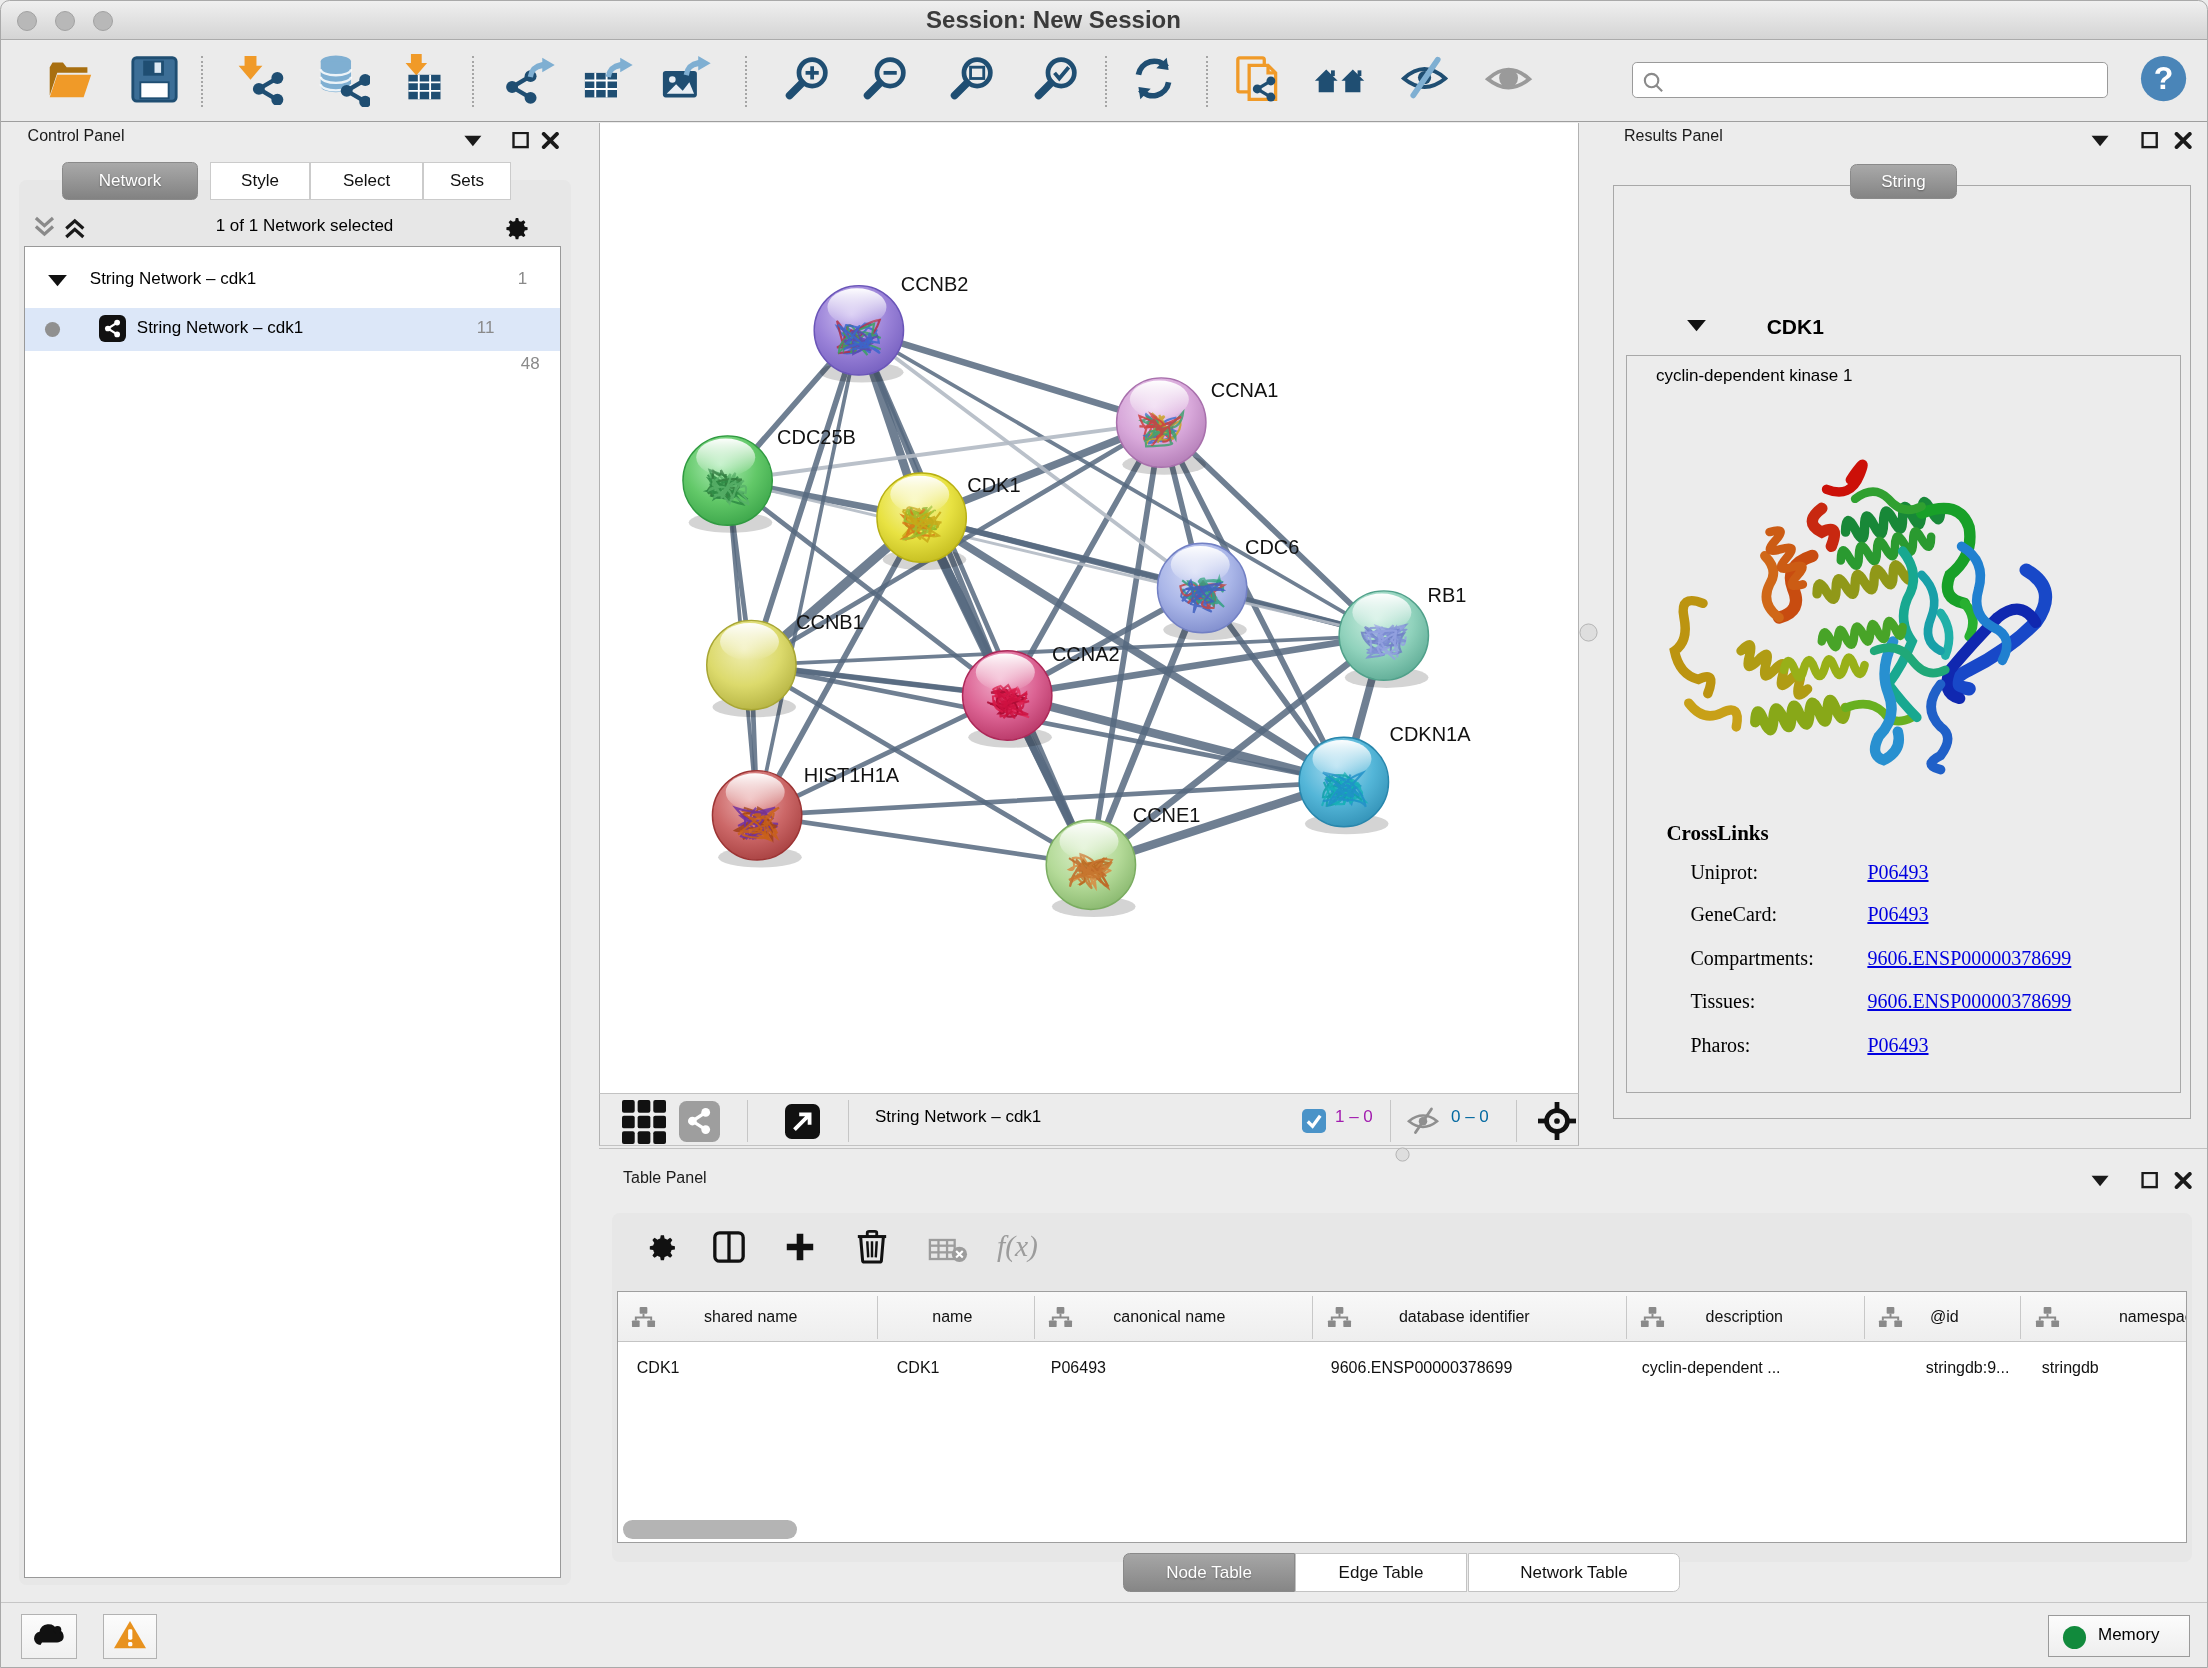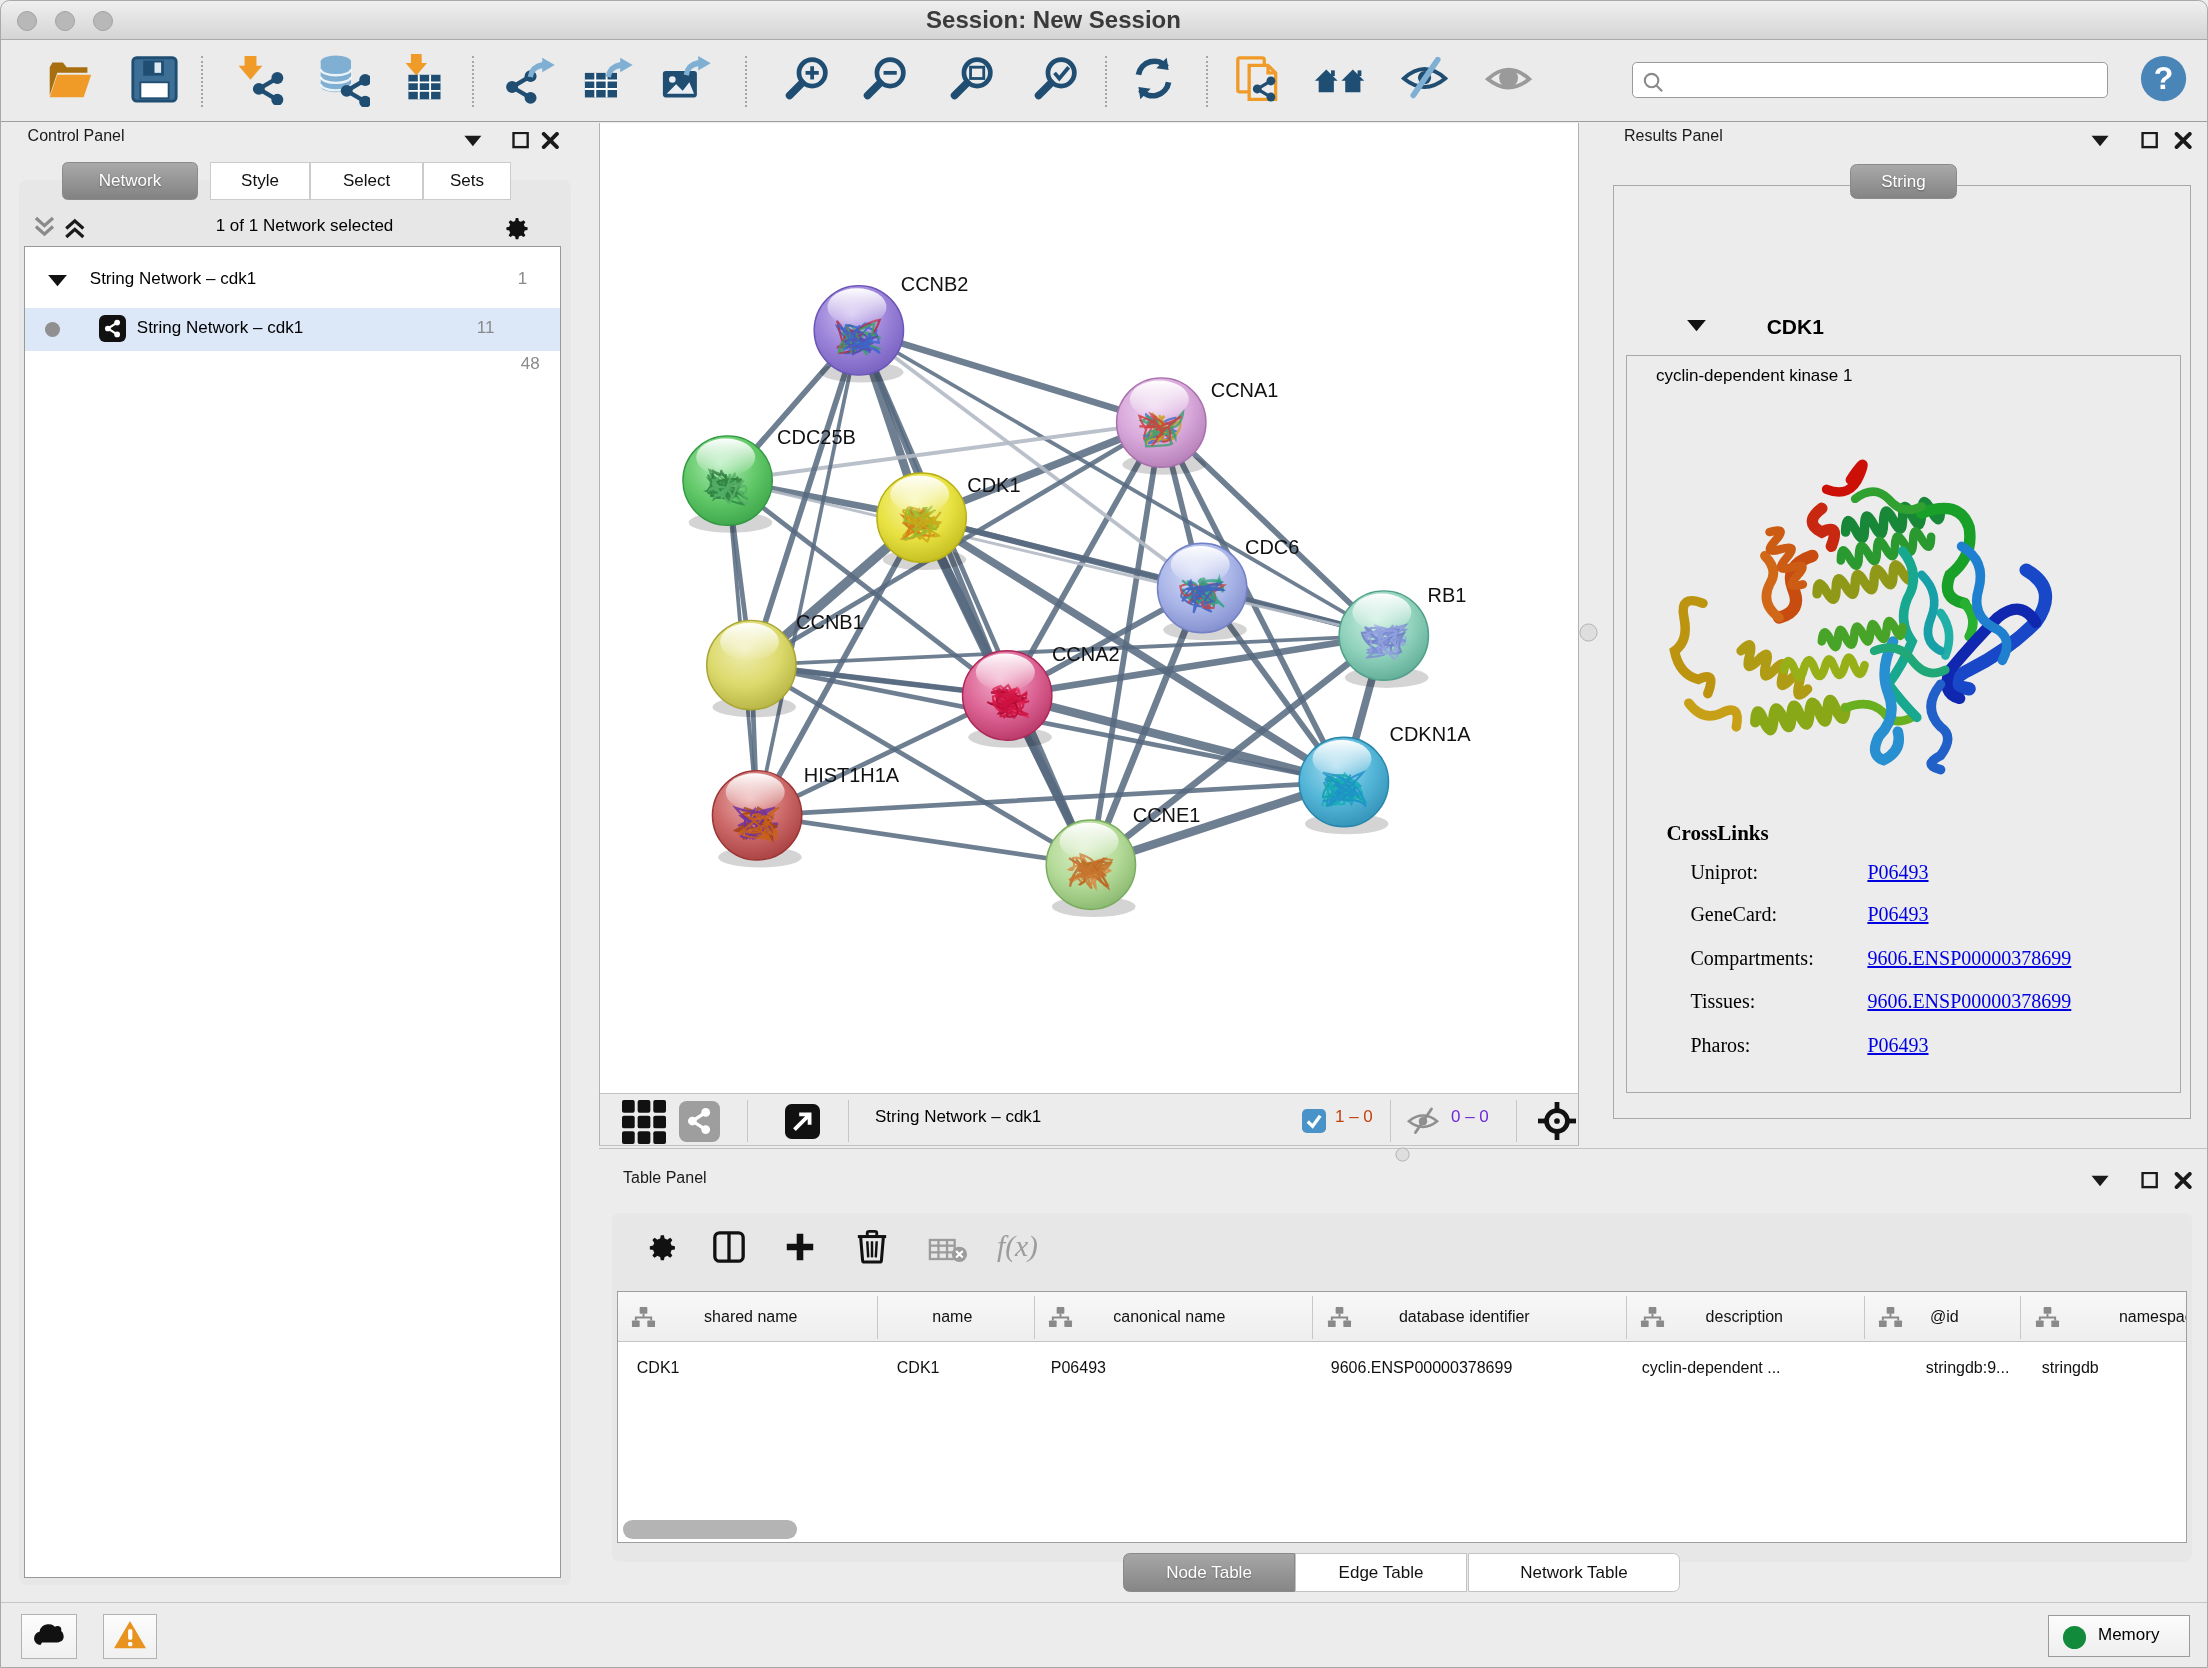--- a/index.html
+++ b/index.html
@@ -616,22 +616,22 @@
 <line x1="0" y1="20" x2="9" y2="20"></line>
         <line x1="31" y1="20" x2="40" y2="20"></line>
       </g>
 <circle cx="20" cy="20" r="3" fill="#111"></circle>
     </svg>
   <div class="ntsep" style="left:147px;"></div>
   <div class="ntsep" style="left:248px;"></div>
   <div class="ntsep" style="left:790px;"></div>
   <div class="ntsep" style="left:916px;"></div>
   <div style="position:absolute;left:275px;top:13.3px;font-size:17px;">String Network – cdk1</div>
-  <div style="position:absolute;left:735px;top:13.3px;font-size:17px;color:#c2410c;">1 – 0</div>
-  <div style="position:absolute;left:851px;top:13.3px;font-size:17px;color:#6d28d9;">0 – 0</div>
+  <div style="position:absolute;left:735px;top:13.3px;font-size:17px;color:#a21caf;">1 – 0</div>
+  <div style="position:absolute;left:851px;top:13.3px;font-size:17px;color:#0369a1;">0 – 0</div>
 </div>
 
 <div id="respanel-title" class="abs">Results Panel</div>
 <svg class="abs" style="left:2091px;top:132px;" width="105" height="17" viewBox="0 0 110 18">
   <path d="M0 4 L18 4 L9 15 Z" fill="#1a1a1a"></path>
   <rect x="54" y="1" width="15" height="15" fill="none" stroke="#1a1a1a" stroke-width="2.5"></rect>
   <path d="M90 2 L104 16 M104 2 L90 16" stroke="#1a1a1a" stroke-width="4" stroke-linecap="round"></path>
 </svg>
 <div class="abs" style="z-index:5;left:1850px;top:164px;width:107px;height:35px;background:linear-gradient(#a9a9a9,#848484);
   border-radius:6.7px;border:1px solid #8a8a8a;color:#fff;font-size:17px;text-align:center;line-height:33px;

